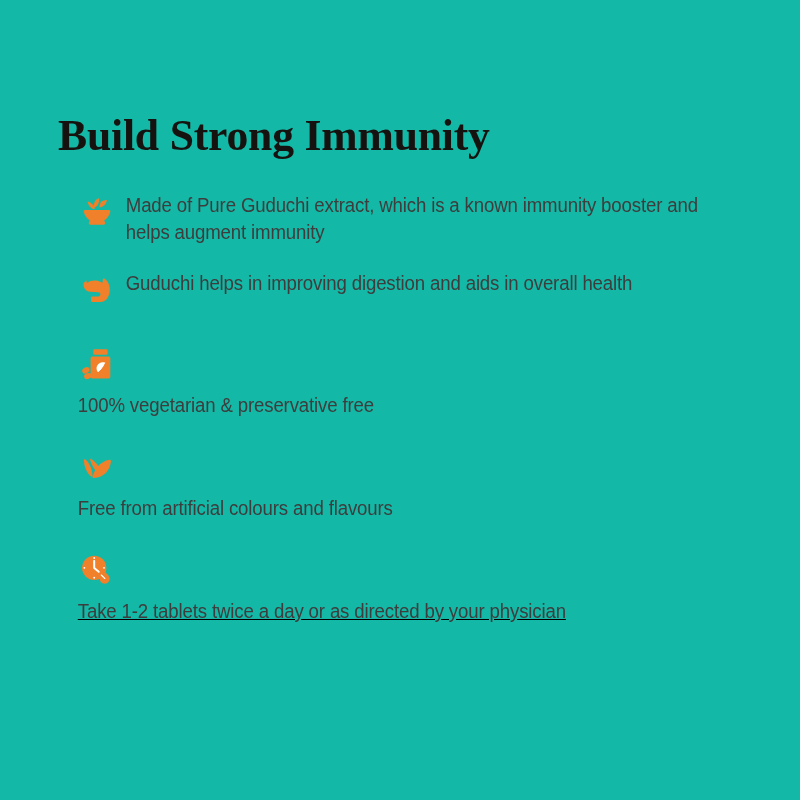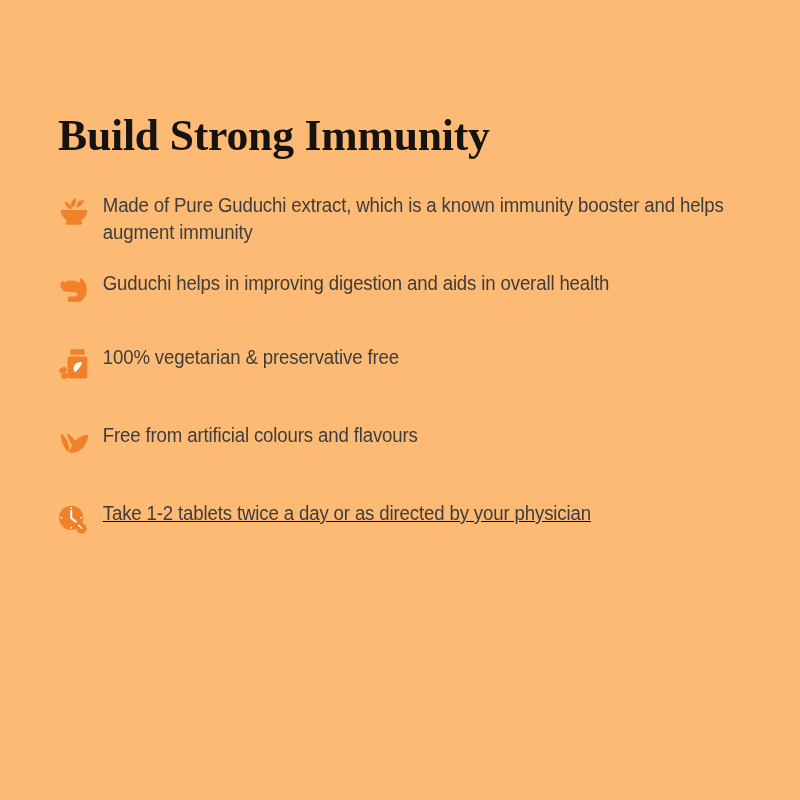--- a/index.html
+++ b/index.html
@@ -13,21 +13,21 @@
     height: 800px;
     overflow: hidden;
     font-family: "Liberation Sans", sans-serif;
     -webkit-font-smoothing: antialiased;
   }
 
   .page {
     position: relative;
     width: 800px;
     height: 800px;
-    background: #fdba74;
+    background: #14b8a6;
     box-sizing: border-box;
   }
 
   .headline {
     position: absolute;
     left: 58px;
     top: 112px;
     margin: 0;
     font-family: "Liberation Serif", "DejaVu Serif", serif;
     font-weight: 700;
@@ -50,20 +50,21 @@
     padding: 0;
   }
 
   .feature-item {
     position: relative;
     display: flex;
     align-items: flex-start;
     padding: 0 40px 0 50px;
     margin-bottom: 14px;
     min-height: 52px;
+    margin-left: 23px;
   }
 
   .feature-icon {
     flex: 0 0 48px;
     width: 48px;
     height: 46px;
     display: flex;
     align-items: flex-start;
     justify-content: center;
     padding-top: 2px;
@@ -84,21 +85,21 @@
     line-height: 27px;
     color: #3d3d3d;
     letter-spacing: -0.15px;
     transform: scaleX(0.955);
     transform-origin: left top;
     max-width: 680px;
   }
 
   
   .feature-item.two-line { margin-bottom: 22px; }
-  .feature-item.one-line { margin-bottom: 26px; }
+  .feature-item.one-line { margin-bottom: 26px; flex-direction: column; }
   .feature-item:last-child { margin-bottom: 0; text-decoration: underline; }
 </style>
 </head>
 <body>
 
 <div class="page">
 
   <h1 class="headline">Build Strong Immunity</h1>
 
   <ul class="feature-list">

